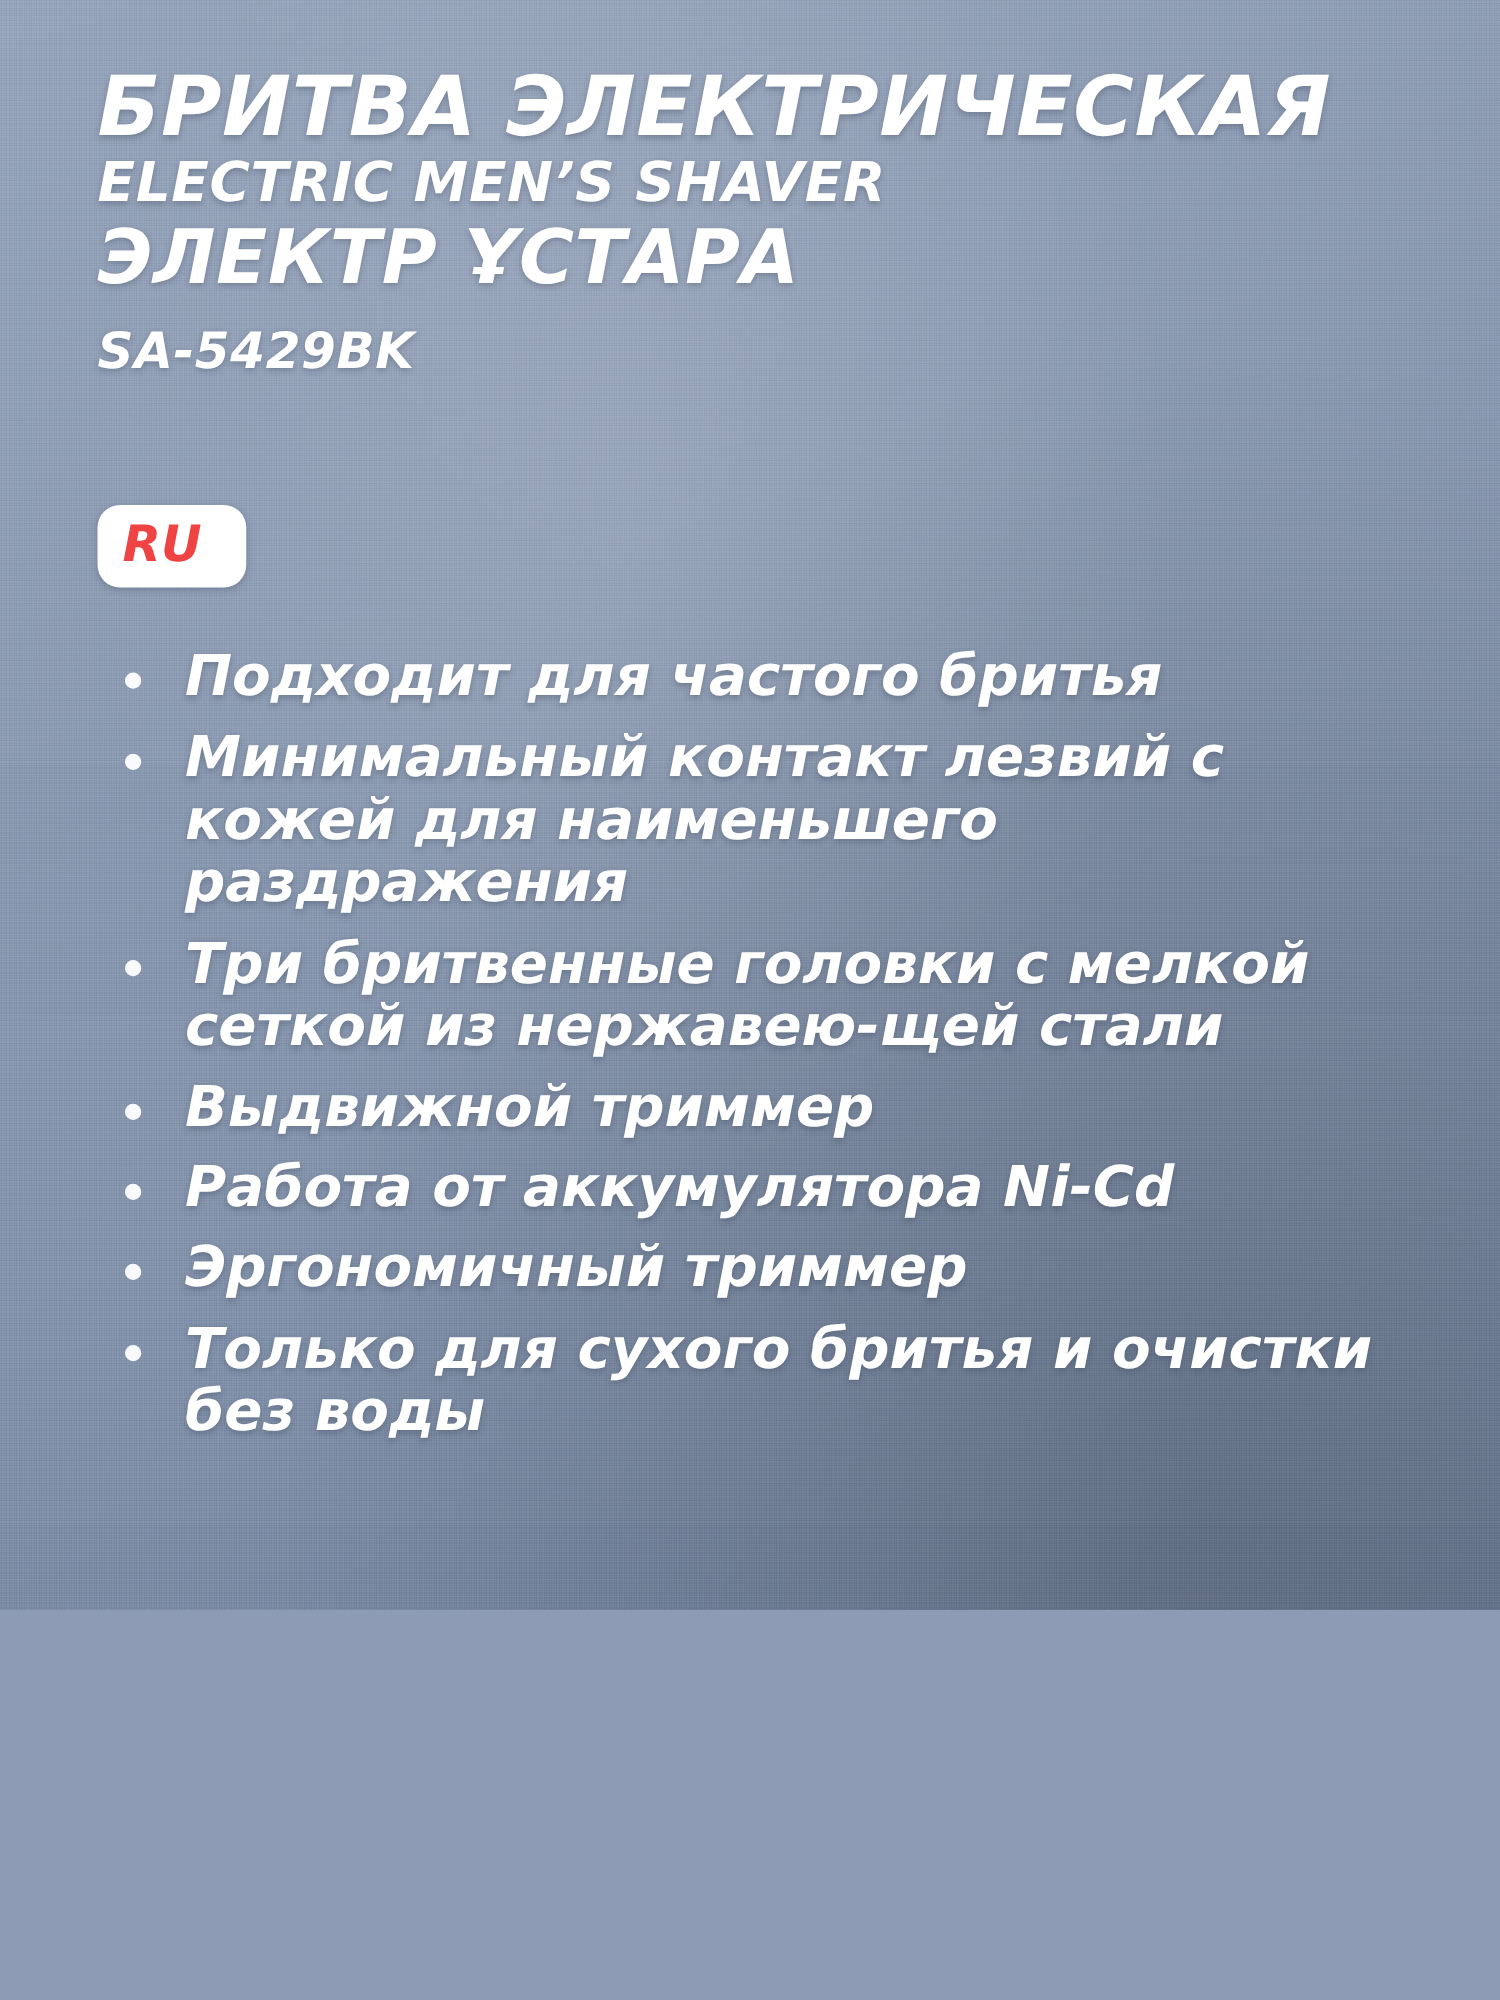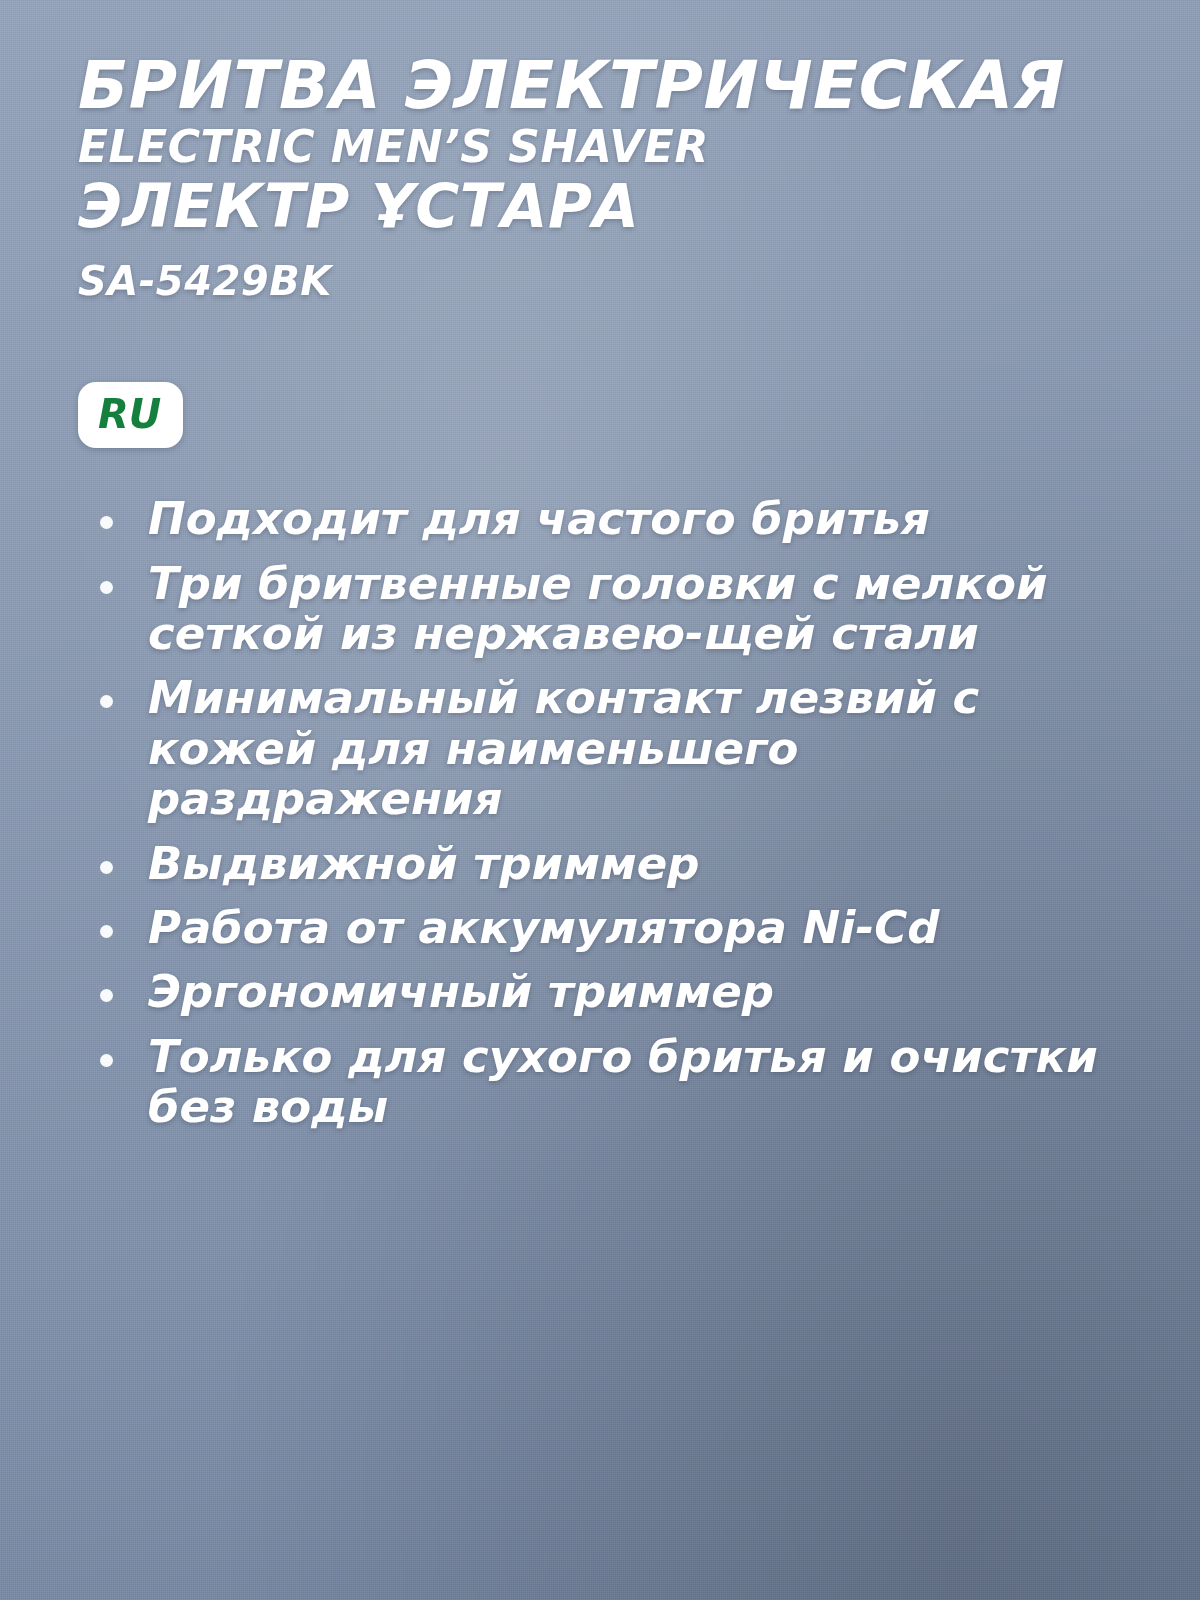--- a/index.html
+++ b/index.html
@@ -10,21 +10,21 @@
     width: 1200px;
     height: 1600px;
     overflow: hidden;
     font-family: "DejaVu Sans", sans-serif;
     background: #8d9cb4;
   }
 
   .page {
     position: relative;
     width: 1200px;
-    height: 1600px;
+    height: 1288px;
     box-sizing: border-box;
     background:
       linear-gradient(160deg, #93a2b9 0%, #8b9ab2 30%, #7f8fa8 65%, #6f7f99 100%);
     overflow: hidden;
   }
 
   
   .texture {
     position: absolute;
     inset: 0;
@@ -61,28 +61,28 @@
     text-shadow: 0 2px 5px rgba(40,50,70,0.30);
     white-space: nowrap;
   }
   .t1 { font-size: 66px; margin-bottom: 6px; }
   .t2 { font-size: 44px; margin-bottom: 6px; }
   .t3 { font-size: 60px; margin-bottom: 22px; }
   .t4 { font-size: 40px; margin-top: 24px; }
 
   .lang-badge {
     display: inline-block;
-    margin-top: 80px;
+    margin-top: 102px;
     background: #ffffff;
-    color: #15803d;
+    color: #ef4444;
     font-style: italic;
     font-weight: bold;
     font-size: 40px;
     line-height: 1;
-    padding: 12px 22px 14px 20px;
+    padding: 12px 36px 14px 20px;
     border-radius: 18px;
     box-shadow: 0 2px 6px rgba(40,50,70,0.25);
   }
 
   ul.features {
     list-style: none;
     margin: 46px 0 0 0;
     padding: 0;
     color: #ffffff;
   }
@@ -121,22 +121,22 @@
       <div class="title-line t1">БРИТВА ЭЛЕКТРИЧЕСКАЯ</div>
       <div class="title-line t2">ELECTRIC MEN’S SHAVER</div>
       <div class="title-line t3">ЭЛЕКТР ҰСТАРА</div>
       <div class="title-line t4">SA-5429BK</div>
     </div>
 
     <div class="lang-badge">RU</div>
 
     <ul class="features">
       <li>Подходит для частого бритья</li>
+      <li>Минимальный контакт лезвий с кожей для наименьшего раздражения</li>
       <li>Три бритвенные головки с мелкой сеткой из нержавею-щей стали</li>
-      <li>Минимальный контакт лезвий с кожей для наименьшего раздражения</li>
       <li>Выдвижной триммер</li>
       <li>Работа от аккумулятора Ni-Cd</li>
       <li>Эргономичный триммер</li>
       <li>Только для сухого бритья и очистки без воды</li>
     </ul>
 
   </div>
 </div>
 
 </body></html>

